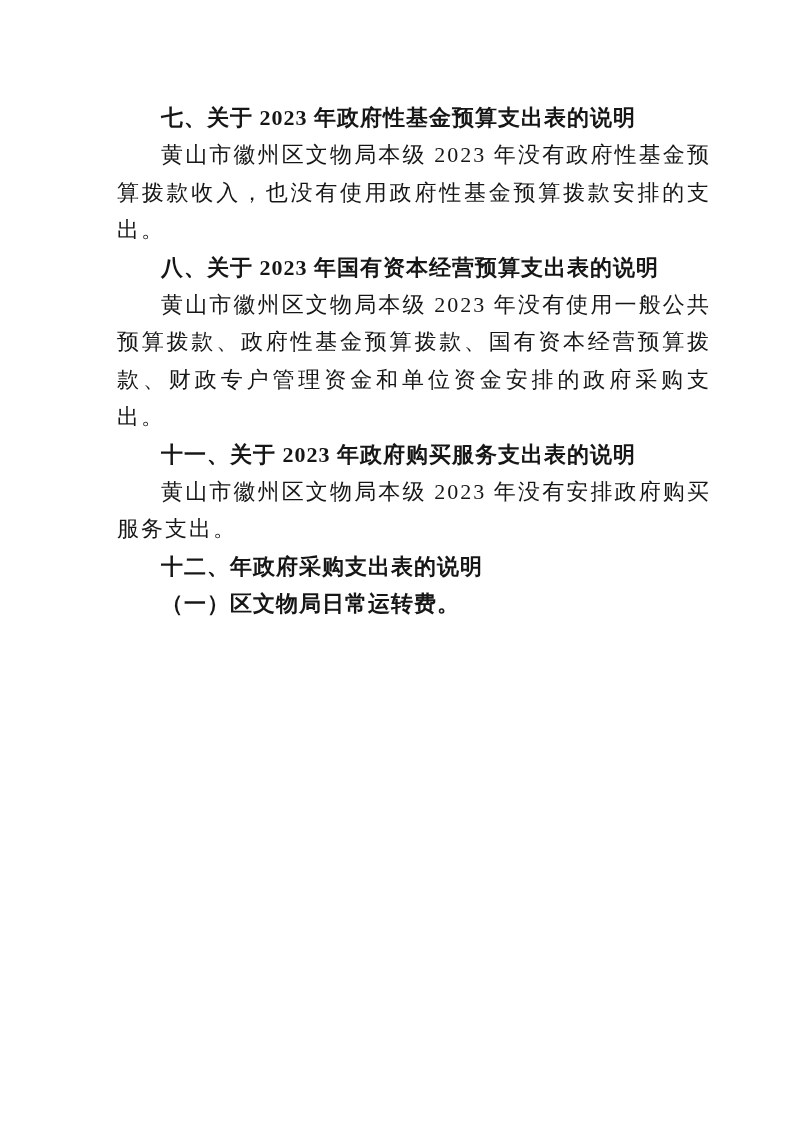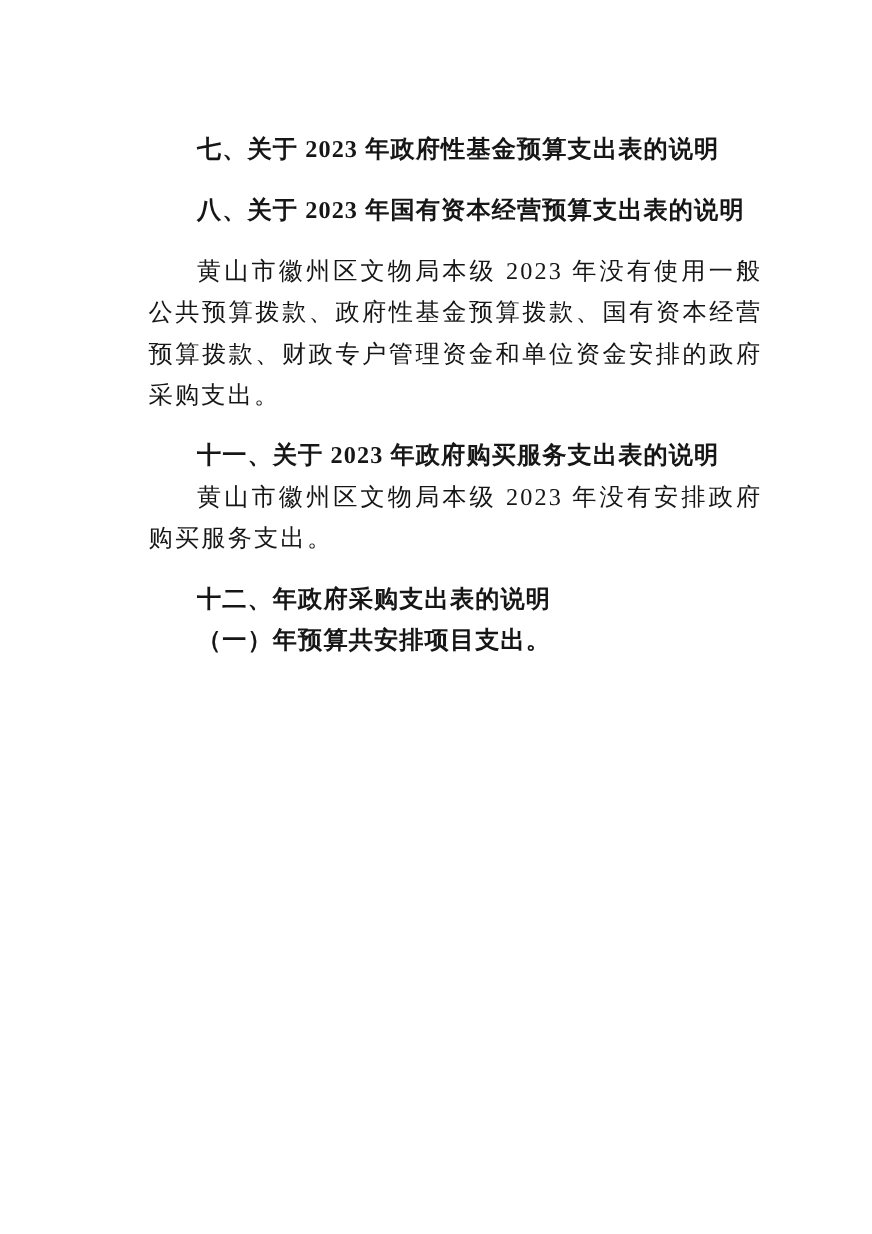--- a/index.html
+++ b/index.html
@@ -14,21 +14,21 @@
     box-sizing: border-box;
     background: #ffffff;
     padding: 99px 82px 0 117px;
     color: #161616;
     font-family: "Liberation Serif", "DejaVu Serif", serif;
     font-size: 22px;
     line-height: 37.4px;
     overflow: hidden;
   }
   .section {
-    margin: 18px;
+    margin: 0;
   }
   .heading {
     margin: 0;
     font-size: 22px;
     font-weight: 700;
     text-indent: 2em;
     letter-spacing: 1px;
     line-height: 37.4px;
     text-align: left;
   }
@@ -48,34 +48,35 @@
     text-align: left;
   }
 </style>
 </head>
 <body>
 
 <div class="page">
 
   <div class="section">
     <h2 class="heading">七、关于 2023 年政府性基金预算支出表的说明</h2>
+    <p class="para">黄山市徽州区文物局本级 2023 年没有政府性基金预算拨款收入，也没有使用政府性基金预算拨款安排的支出。</p>
   </div>
 
   <div class="section">
     <h2 class="heading">八、关于 2023 年国有资本经营预算支出表的说明</h2>
   </div>
 
 
   <div class="section">
     <p class="para">黄山市徽州区文物局本级 2023 年没有使用一般公共预算拨款、政府性基金预算拨款、国有资本经营预算拨款、财政专户管理资金和单位资金安排的政府采购支出。</p>
   </div>
 
   <div class="section">
     <h2 class="heading">十一、关于 2023 年政府购买服务支出表的说明</h2>
     <p class="para">黄山市徽州区文物局本级 2023 年没有安排政府购买服务支出。</p>
   </div>
 
   <div class="section">
     <h2 class="heading">十二、年政府采购支出表的说明</h2>
-    <p class="sub-line">（一）年预算共安排项目支出。</p>
+    <p class="sub-line">（一）区文物局日常运转费。</p>
   </div>
 
 </div>
 
 </body></html>

